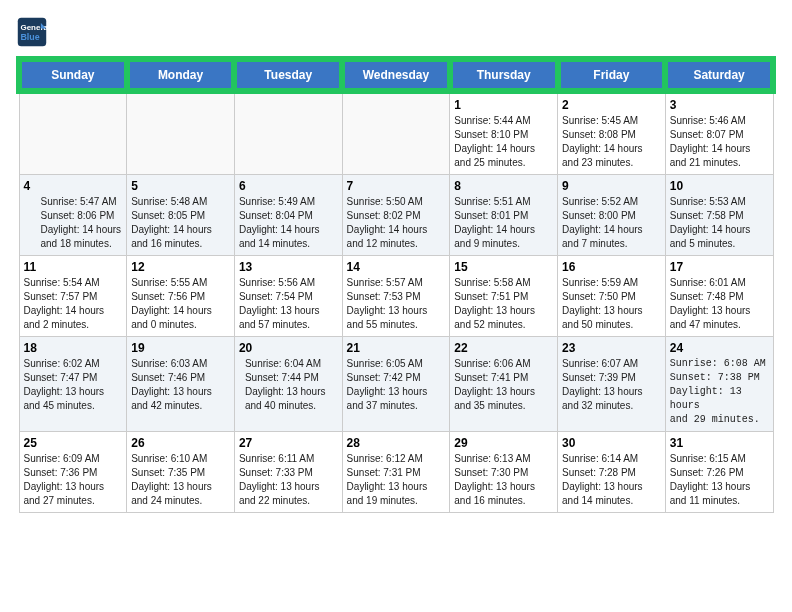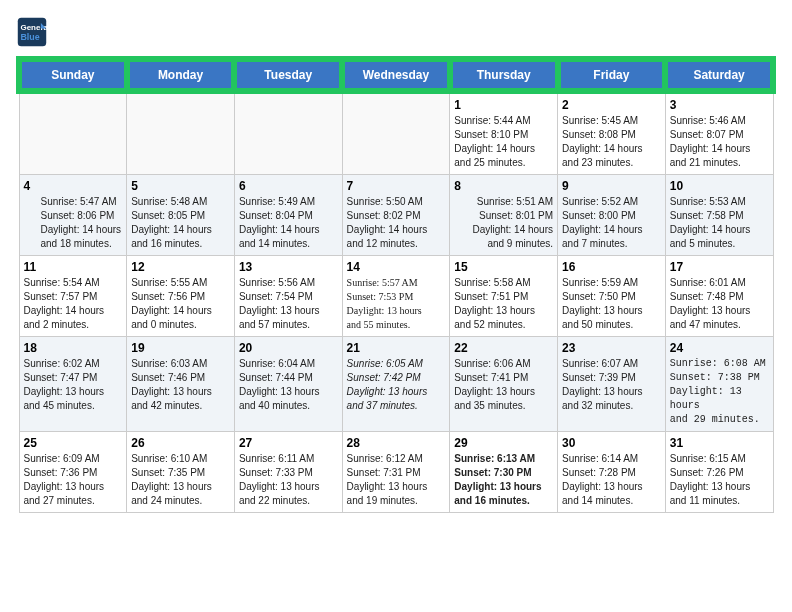--- a/index.html
+++ b/index.html
@@ -167,21 +167,21 @@
         </td>
         <td>
           <div class="day-number">7</div>
           <div class="day-info" style="white-space: pre-line;">Sunrise: 5:50 AM
 Sunset: 8:02 PM
 Daylight: 14 hours
 and 12 minutes.</div>
         </td>
         <td>
           <div class="day-number">8</div>
-          <div class="day-info" style="white-space: pre-line; text-align: right;">Sunrise: 5:51 AM
+          <div class="day-info" style="white-space: pre-line;">Sunrise: 5:51 AM
 Sunset: 8:01 PM
 Daylight: 14 hours
 and 9 minutes.</div>
         </td>
         <td>
           <div class="day-number">9</div>
           <div class="day-info" style="white-space: pre-line;">Sunrise: 5:52 AM
 Sunset: 8:00 PM
 Daylight: 14 hours
 and 7 minutes.</div>
@@ -211,21 +211,21 @@
         </td>
         <td>
           <div class="day-number">13</div>
           <div class="day-info" style="white-space: pre-line;">Sunrise: 5:56 AM
 Sunset: 7:54 PM
 Daylight: 13 hours
 and 57 minutes.</div>
         </td>
         <td>
           <div class="day-number">14</div>
-          <div class="day-info" style="white-space: pre-line; font-family: Liberation Serif, serif;">Sunrise: 5:57 AM
+          <div class="day-info" style="white-space: pre-line;">Sunrise: 5:57 AM
 Sunset: 7:53 PM
 Daylight: 13 hours
 and 55 minutes.</div>
         </td>
         <td>
           <div class="day-number">15</div>
           <div class="day-info" style="white-space: pre-line;">Sunrise: 5:58 AM
 Sunset: 7:51 PM
 Daylight: 13 hours
 and 52 minutes.</div>
@@ -255,28 +255,28 @@
         </td>
         <td>
           <div class="day-number">19</div>
           <div class="day-info" style="white-space: pre-line;">Sunrise: 6:03 AM
 Sunset: 7:46 PM
 Daylight: 13 hours
 and 42 minutes.</div>
         </td>
         <td>
           <div class="day-number">20</div>
-          <div class="day-info" style="white-space: pre-line;">Sunrise: 6:04 AM
+          <div class="day-info" style="white-space: pre-line; margin-left: 6px;">Sunrise: 6:04 AM
 Sunset: 7:44 PM
 Daylight: 13 hours
 and 40 minutes.</div>
         </td>
         <td>
           <div class="day-number">21</div>
-          <div class="day-info" style="white-space: pre-line; font-style: italic;">Sunrise: 6:05 AM
+          <div class="day-info" style="white-space: pre-line;">Sunrise: 6:05 AM
 Sunset: 7:42 PM
 Daylight: 13 hours
 and 37 minutes.</div>
         </td>
         <td>
           <div class="day-number">22</div>
           <div class="day-info" style="white-space: pre-line;">Sunrise: 6:06 AM
 Sunset: 7:41 PM
 Daylight: 13 hours
 and 35 minutes.</div>
@@ -320,21 +320,21 @@
         </td>
         <td>
           <div class="day-number">28</div>
           <div class="day-info" style="white-space: pre-line;">Sunrise: 6:12 AM
 Sunset: 7:31 PM
 Daylight: 13 hours
 and 19 minutes.</div>
         </td>
         <td>
           <div class="day-number">29</div>
-          <div class="day-info" style="white-space: pre-line; font-weight: bold;">Sunrise: 6:13 AM
+          <div class="day-info" style="white-space: pre-line;">Sunrise: 6:13 AM
 Sunset: 7:30 PM
 Daylight: 13 hours
 and 16 minutes.</div>
         </td>
         <td>
           <div class="day-number">30</div>
           <div class="day-info" style="white-space: pre-line;">Sunrise: 6:14 AM
 Sunset: 7:28 PM
 Daylight: 13 hours
 and 14 minutes.</div>

